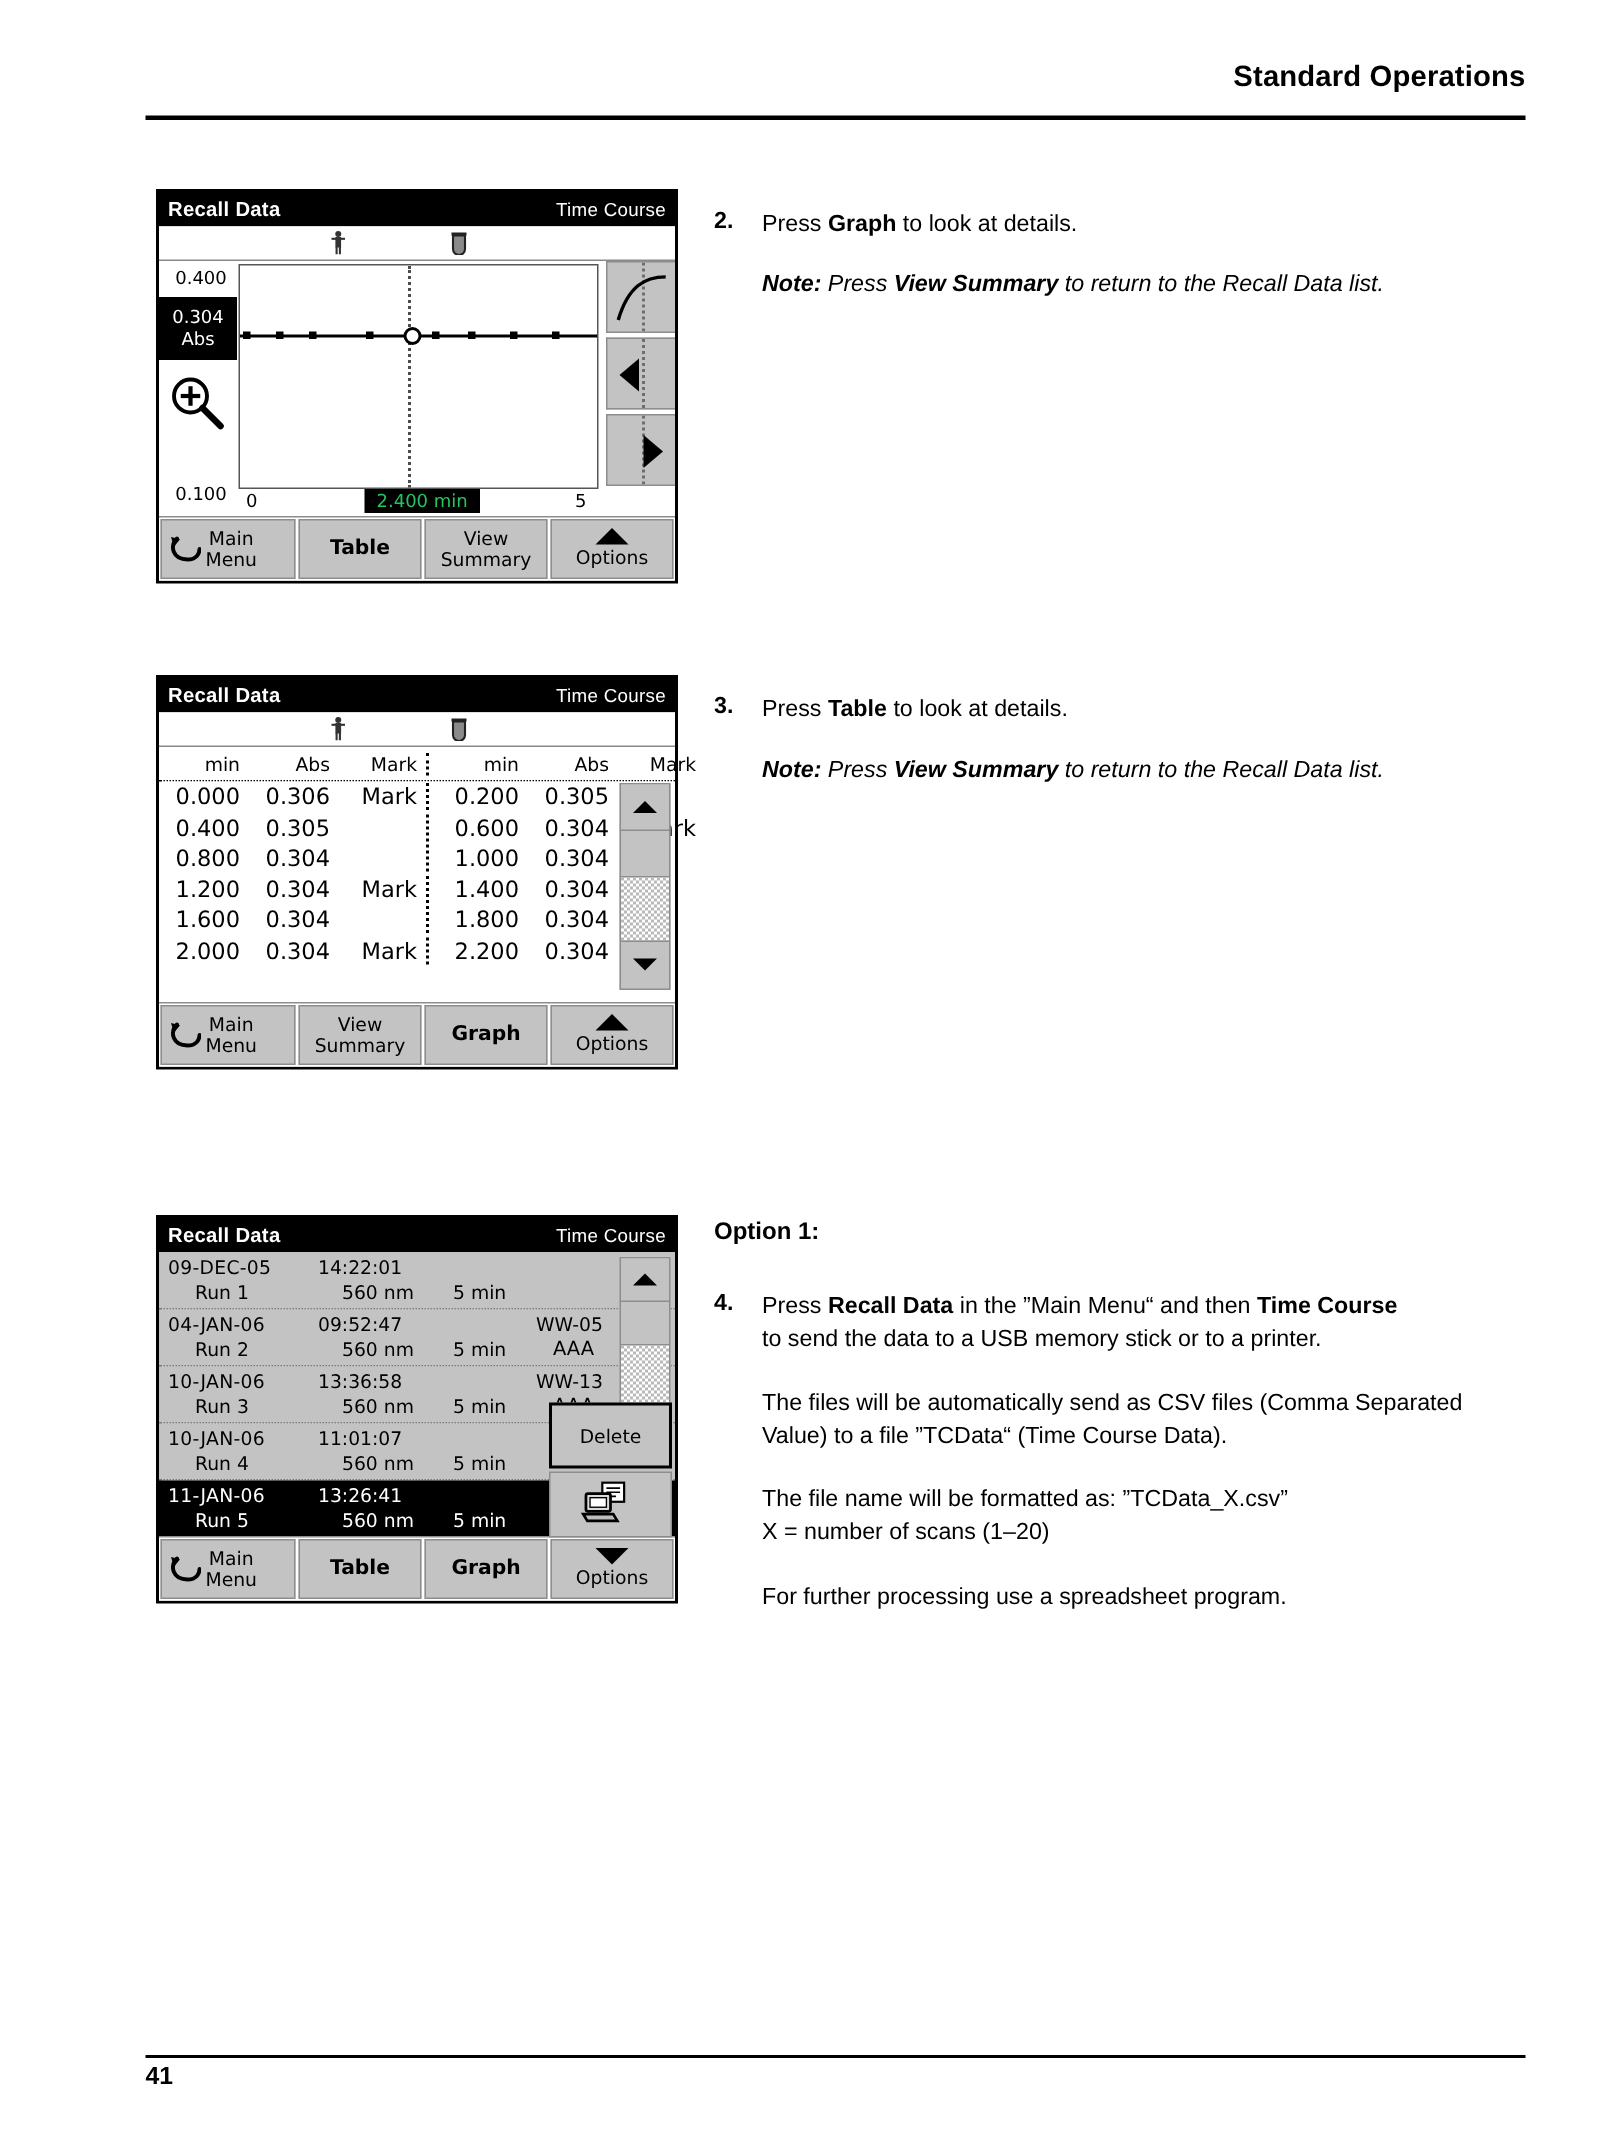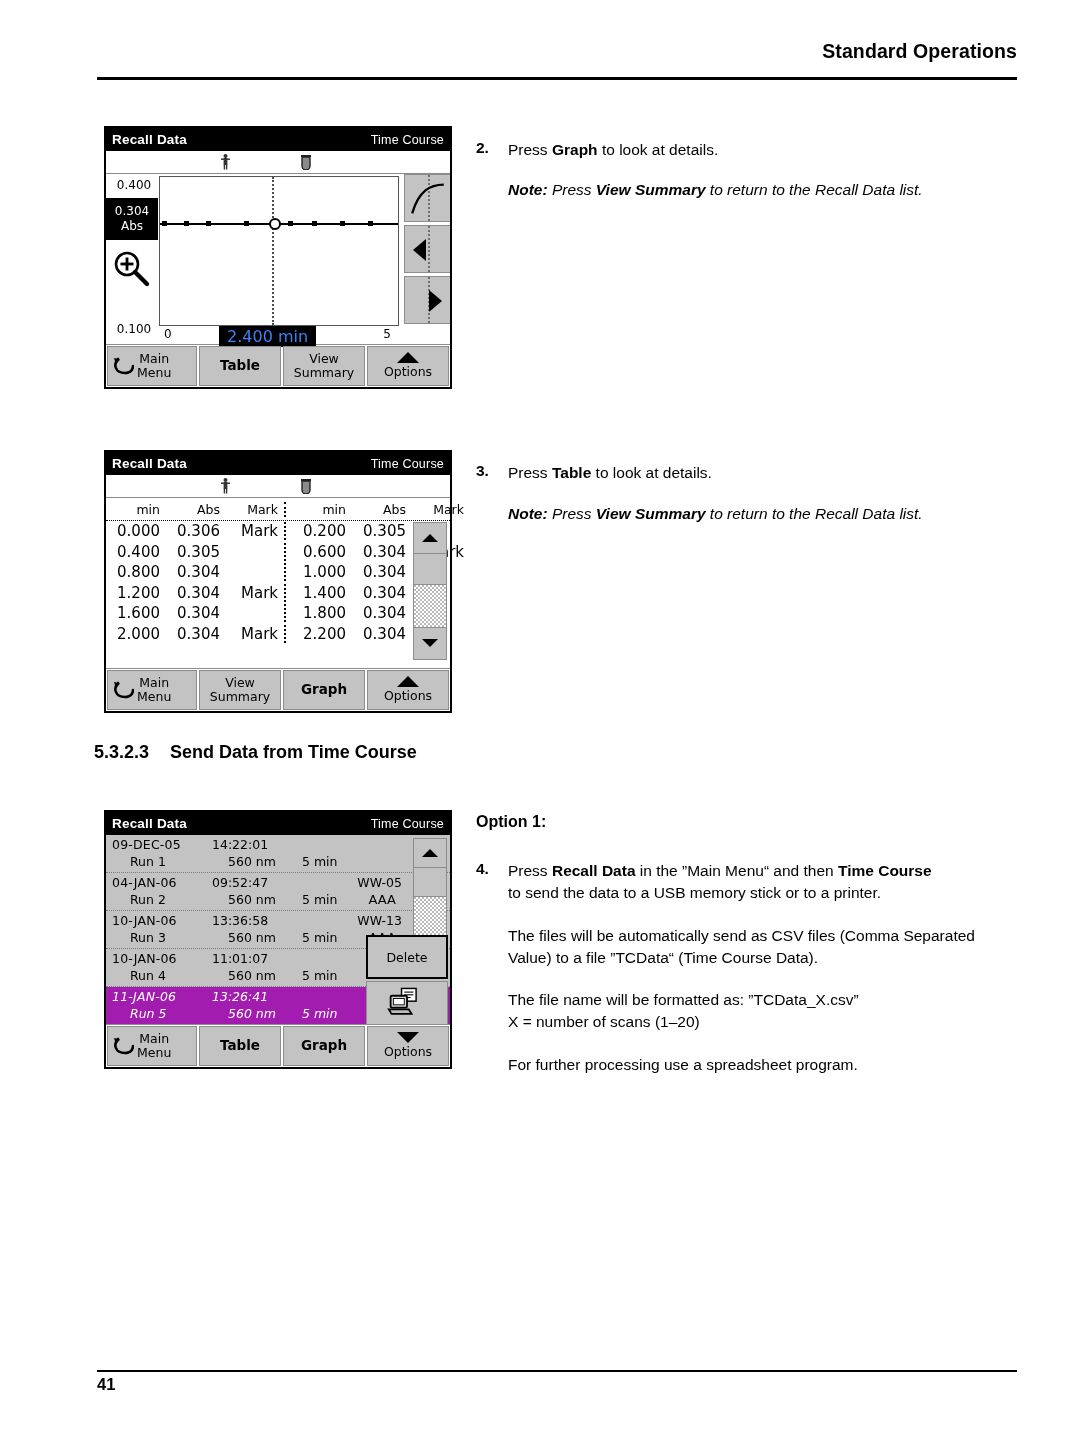--- a/index.html
+++ b/index.html
@@ -172,23 +172,23 @@
   }
   .x-axis-row {
     position: absolute;
     left: 53px; top: 152px;
     width: 240px; height: 18px;
   }
   .x-left { position: absolute; left: 5px; top: 1px; font-size: 12px; font-family: "DejaVu Sans", sans-serif; }
   .x-right { position: absolute; right: 8px; top: 1px; font-size: 12px; font-family: "DejaVu Sans", sans-serif; }
   .x-cursor-box {
     position: absolute;
-    left: 60px; top: 0px;
-    background: #000; color: #3b82f6;
-    font-size: 16px;
+    left: 84px; top: 0px;
+    background: #000; color: #22c55e;
+    font-size: 12px;
     font-family: "DejaVu Sans", sans-serif;
     padding: 1px 8px;
   }
 
   .side-btns {
     position: absolute;
     right: 0px; top: 0px;
     width: 46px;
   }
   .side-btn {
@@ -333,21 +333,21 @@
 
   
   .run-list { background: #c3c3c3; position: relative; }
   .run-row {
     height: 37px;
     position: relative;
     border-bottom: 1px dotted #7a7a7a;
     background: #c3c3c3;
     font-family: "DejaVu Sans", sans-serif;
   }
-  .run-row.selected { background: #a21caf; color: #fff; border-bottom: none; font-style: italic; }
+  .run-row.selected { background: #000000; color: #fff; border-bottom: none; }
   .run-l1 {
     position: absolute; left: 6px; top: 2px;
     font-size: 12.5px; letter-spacing: 0.2px;
   }
   .run-time { position: absolute; left: 106px; top: 2px; font-size: 12.5px; }
   .run-name { position: absolute; left: 24px; top: 19px; font-size: 12.5px; }
   .run-wl { position: absolute; left: 122px; top: 19px; font-size: 12.5px; }
   .run-dur { position: absolute; left: 196px; top: 19px; font-size: 12.5px; }
   .run-id1 { position: absolute; right: 48px; top: 2px; font-size: 12.5px; }
   .run-id2 { position: absolute; right: 54px; top: 19px; font-size: 13px; }
@@ -695,23 +695,20 @@
   </div>
 
   <div class="step-num" style="left:476px; top:462px;">3.</div>
   <div class="step" style="left:508px; top:462px; width:500px;">
     <span>Press </span><b>Table</b><span> to look at details.</span>
   </div>
   <div class="step note" style="left:508px; top:503px; width:500px;">
     <b>Note:</b><span> Press </span><b>View Summary</b><span> to return to the Recall Data list.</span>
   </div>
 
-  <div class="section-heading" style="left:94px; top:742px;">
-    <span class="sec-num">5.3.2.3</span><span>Send Data from Time Course</span>
-  </div>
 
   <div class="screen" style="left:104px; top:810px;">
     <div class="screen-title">
       <span>Recall Data</span>
       <span class="right">Time Course</span>
     </div>
     <div class="screen-body">
 
       <div class="run-list">
 

